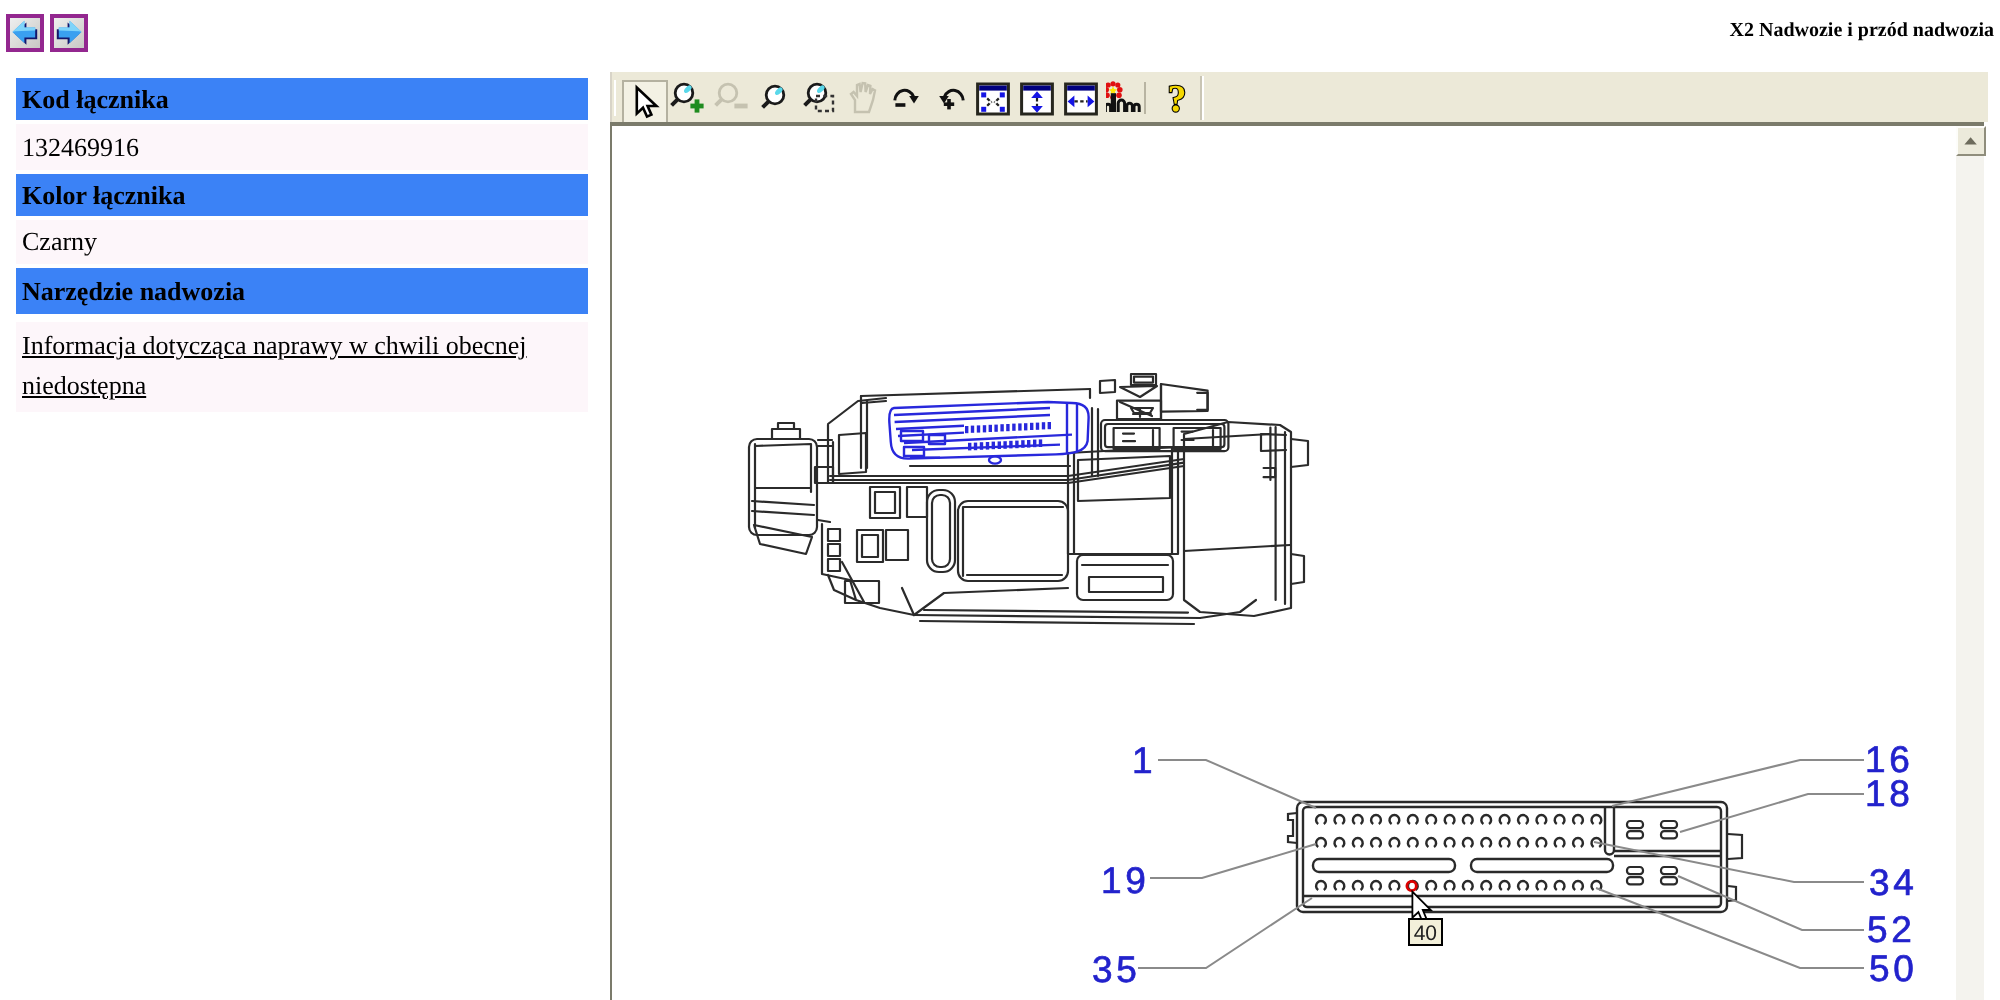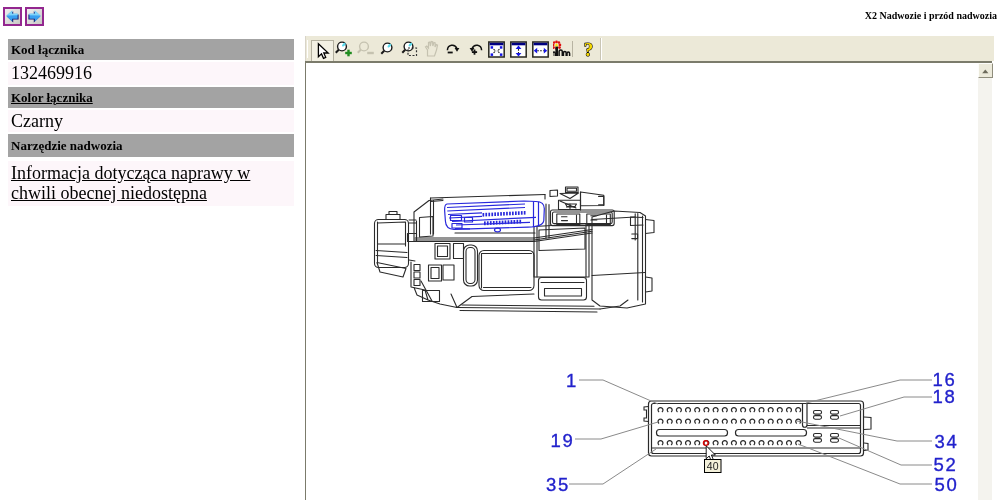--- a/index.html
+++ b/index.html
@@ -1,20 +1,20 @@
 <!DOCTYPE html>
 <html><head>
 <meta charset="utf-8">
 <style>
 html,body{margin:0;padding:0;}
 body{width:1000px;height:500px;background:#fff;font-family:"Liberation Serif",serif;overflow:hidden;position:relative;}
 .abs{position:absolute;}
 .navbtn{position:absolute;width:15px;height:15px;border:2px solid #93278f;background:linear-gradient(135deg,#efefef,#c8c8c4);padding:0;}
-.hdr{position:absolute;left:8px;width:283px;background:#a3a3a3;font-weight:bold;font-size:13px;padding-left:3px;}
-.dat{position:absolute;left:8px;width:283px;background:#fdf6fa;font-size:18px;padding-left:3px;}
+.hdr{position:absolute;left:8px;width:283px;background:#3b82f6;font-weight:bold;font-size:13px;padding-left:3px;}
+.dat{position:absolute;left:8px;width:283px;background:#fdf6fa;font-size:13px;padding-left:3px;}
 .tbtn{position:absolute;top:2px;width:21px;height:21px;}
 </style>
 </head>
 <body>
 
 <div class="navbtn" style="left:3px;top:7px;">
 <svg width="15" height="15" viewBox="0 0 15 15">
 <polygon points="2.2,7.8 8.2,2.2 8.2,5.6 13.6,5.6 13.6,10.6 8.2,10.6 8.2,13.4" fill="#15156a"></polygon>
 <polygon points="1.2,7 7.2,1.4 7.2,4.8 12.6,4.8 12.6,9.8 7.2,9.8 7.2,12.6" fill="#3aa0f0"></polygon>
 <polygon points="1.2,7 7.2,1.4 7.2,4.8 12.6,4.8 12.6,6.2 2.6,6.6" fill="#7fd4fa"></polygon>
@@ -25,21 +25,21 @@
 <polygon points="12.8,7.8 6.8,2.2 6.8,5.6 1.4,5.6 1.4,10.6 6.8,10.6 6.8,13.4" fill="#15156a"></polygon>
 <polygon points="13.8,7 7.8,1.4 7.8,4.8 2.4,4.8 2.4,9.8 7.8,9.8 7.8,12.6" fill="#3aa0f0"></polygon>
 <polygon points="13.8,7 7.8,1.4 7.8,4.8 2.4,4.8 2.4,6.2 12.4,6.6" fill="#7fd4fa"></polygon>
 </svg>
 </div>
 
 <div class="abs" style="right:3px;top:10px;font-weight:bold;font-size:10px;">X2 Nadwozie i przód nadwozia</div>
 
 <div class="hdr" style="top:39px;height:21px;line-height:21px;">Kod łącznika</div>
 <div class="dat" style="top:62px;height:23px;line-height:23px;">132469916</div>
-<div class="hdr" style="top:87px;height:21px;line-height:21px;text-decoration:underline;">Kolor łącznika</div>
+<div class="hdr" style="top:87px;height:21px;line-height:21px;">Kolor łącznika</div>
 <div class="dat" style="top:110px;height:22px;line-height:22px;">Czarny</div>
 <div class="hdr" style="top:134px;height:23px;line-height:23px;">Narzędzie nadwozia</div>
 <div class="dat" style="top:161px;height:43px;line-height:20px;padding-top:2px;text-decoration:underline;">Informacja dotycząca naprawy w chwili obecnej niedostępna</div>
 
 <div class="abs" style="left:305px;top:36px;width:688px;height:25px;background:#ece9d8;border-left:1px solid #d8d4c8;"></div>
 <div class="abs" style="left:307px;top:40px;width:3px;height:18px;border-left:1px solid #fff;border-right:1px solid #b8b4a2;"></div>
 
 <div class="abs" id="toolbar" style="left:311px;top:37px;width:300px;height:24px;">
 
   <div class="tbtn" style="left:0px;border:1px solid #b4b1a0;background:#f3f1e4;margin-top:0.5px;">

